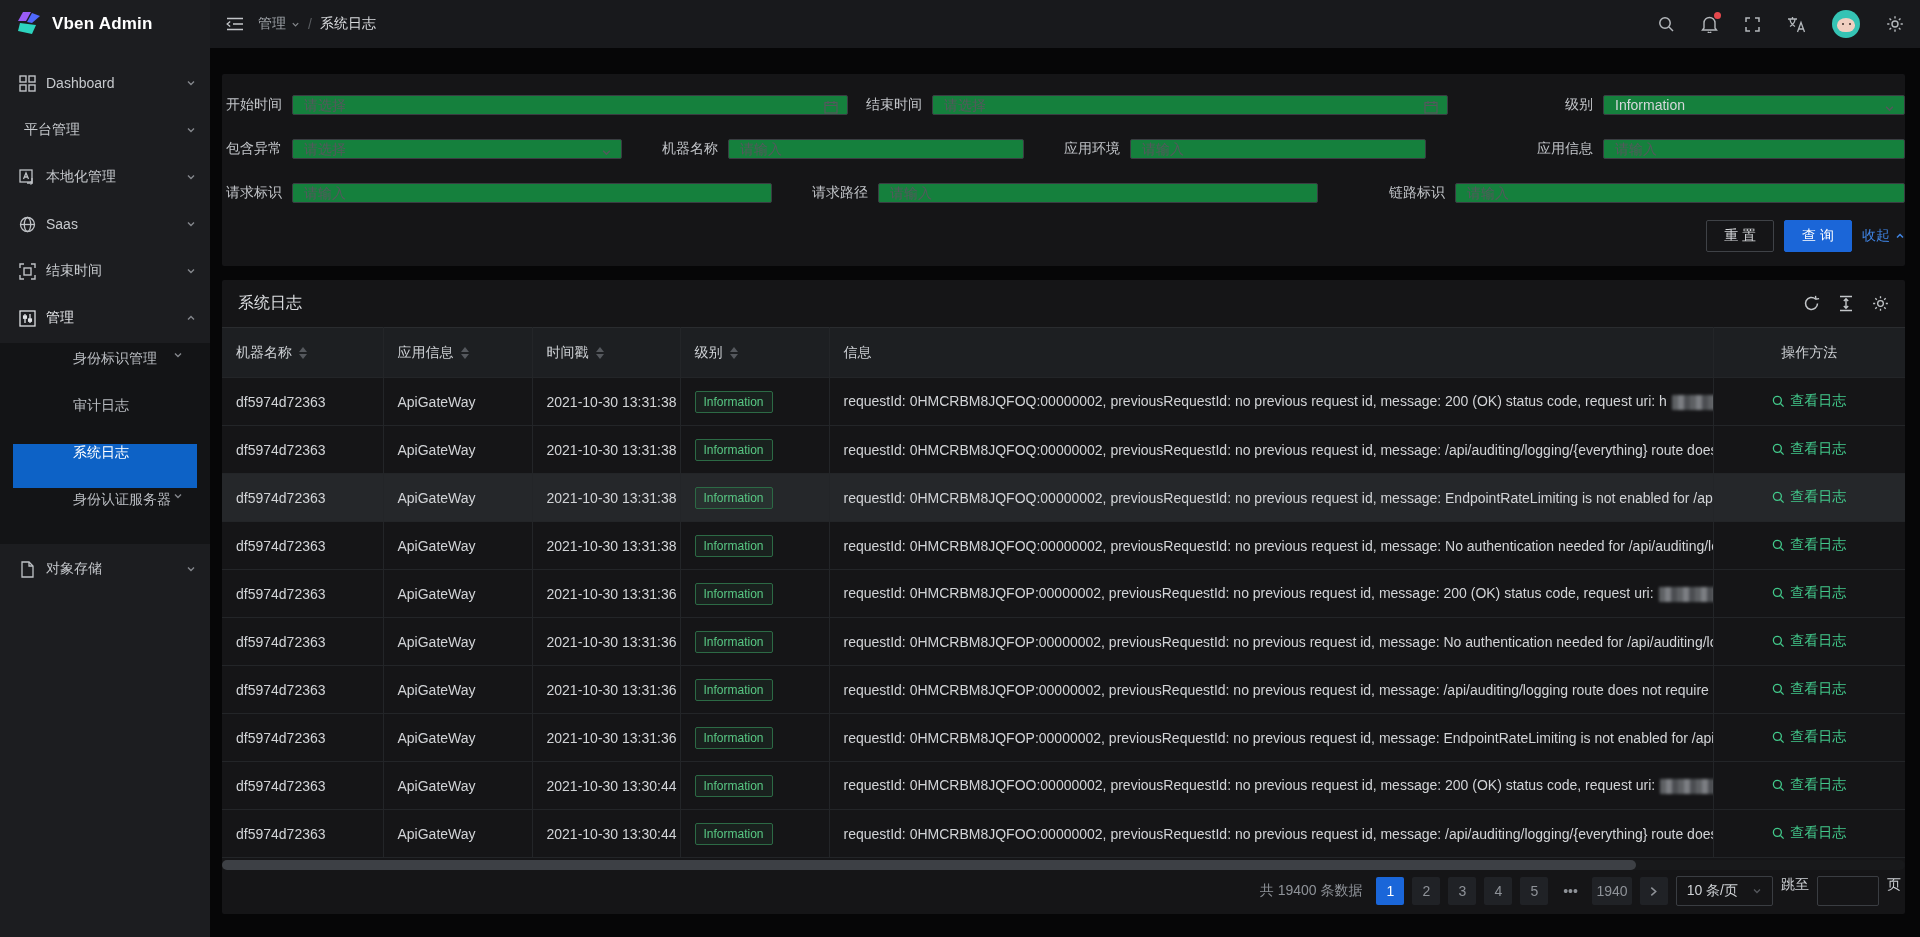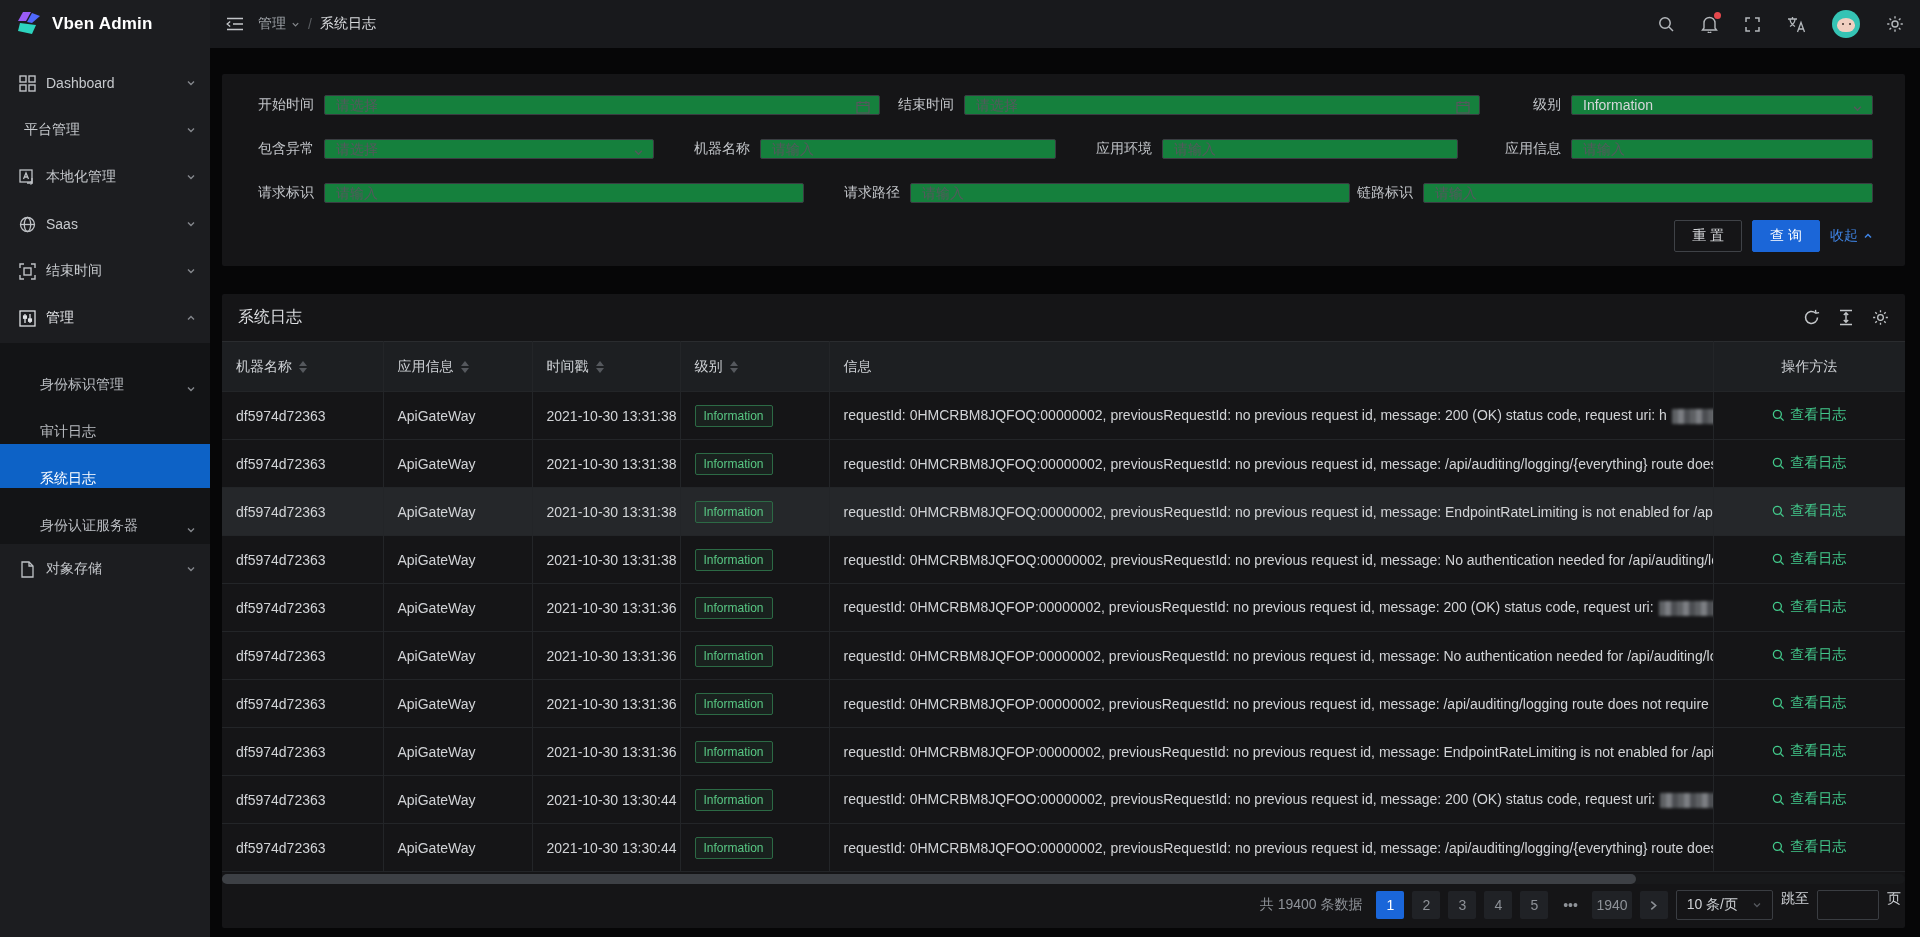--- a/index.html
+++ b/index.html
@@ -11,21 +11,21 @@
   .sidebar { width:210px; height:100%; background:#1c1d20; flex:0 0 210px; display:flex; flex-direction:column; }
   .logo { height:48px; display:flex; align-items:center; padding-left:14px; gap:8px; }
   .logo-text { color:#fff; font-size:17px; font-weight:bold; letter-spacing:.2px; }
   .nav { flex:1; padding-top:10px; }
   .mi { height:44px; margin:3px 0; display:flex; align-items:center; padding:0 14px 0 17px; color:#c6c9cd; cursor:pointer; }
   .mi .mico { width:20px; display:flex; justify-content:center; margin-right:9px; }
   .mi .lbl { flex:1; font-size:14px; }
   .mi.noicon { padding-left:24px; }
   .chev { stroke:#84878c; flex:0 0 auto; }
   .submenu { background:#131416; padding:4px 0 6px; }
-  .smi { height:44px; margin:3px 0; display:flex; align-items:flex-end; padding:0 14px 0 40px; color:#b9bcc1; cursor:pointer; }
+  .smi { height:44px; margin:3px 13px; display:flex; align-items:flex-start; padding:0 14px 0 60px; color:#b9bcc1; cursor:pointer; }
   .smi .lbl { flex:1; }
   .smi.active { background:#0d62c6; color:#ffffff; }
 
   
   .main { flex:1; display:flex; flex-direction:column; min-width:0; }
   .topbar { height:48px; background:#18191c; display:flex; align-items:center; padding:0 16px; flex:0 0 48px; }
   .collapse-btn { display:flex; align-items:center; margin-right:14px; cursor:pointer; }
   .breadcrumb { display:flex; align-items:center; gap:8px; font-size:14px; }
   .bc-item { color:#9ca0a5; display:flex; align-items:center; gap:5px; cursor:pointer; }
   .bc-sep { color:#5a5d61; }
@@ -35,21 +35,21 @@
   .badge-dot { position:absolute; top:-3px; right:-3px; width:7px; height:7px; border-radius:50%; background:#e5484d; }
   .avatar { width:28px; height:28px; border-radius:50%; background:#35c3b4; position:relative; overflow:hidden; cursor:pointer; }
   .avatar .face { position:absolute; left:5px; top:8px; width:18px; height:14px; background:#f0cfc0; border-radius:50% 50% 45% 45%; }
   .avatar .eye { position:absolute; top:13px; width:2px; height:2px; background:#3a2c28; border-radius:50%; }
   .avatar .eye.l { left:10px; } .avatar .eye.r { left:17px; }
 
   
   .content { flex:1; padding:26px 15px 0 12px; }
 
   .panel { background:#151517; border-radius:2px; }
-  .filter-panel { padding:14px 32px; margin-bottom:28px; }
+  .filter-panel { padding:14px 0; margin-bottom:14px; }
   .frow { display:flex; align-items:center; height:34px; margin-bottom:10px; }
   .fg { display:flex; align-items:center; }
   .fg label { width:70px; text-align:right; padding-right:10px; color:#c2c5c9; white-space:nowrap; flex:0 0 auto; }
   .fg label.narrow { width:44px; }
   .inp { position:relative; height:20px; border:1px solid #3a3d42; border-radius:2px; background:#15803d; display:flex; align-items:flex-end; }
   .inp input { width:100%; height:100%; background:transparent; border:none; outline:none; color:#d5d7da;
     font:inherit; padding:0 30px 0 11px; }
   .inp input::placeholder { color:#55585d; }
   .inp .suffix { position:absolute; right:9px; display:flex; align-items:center; pointer-events:none; }
   .ml-auto { margin-left:auto; }

